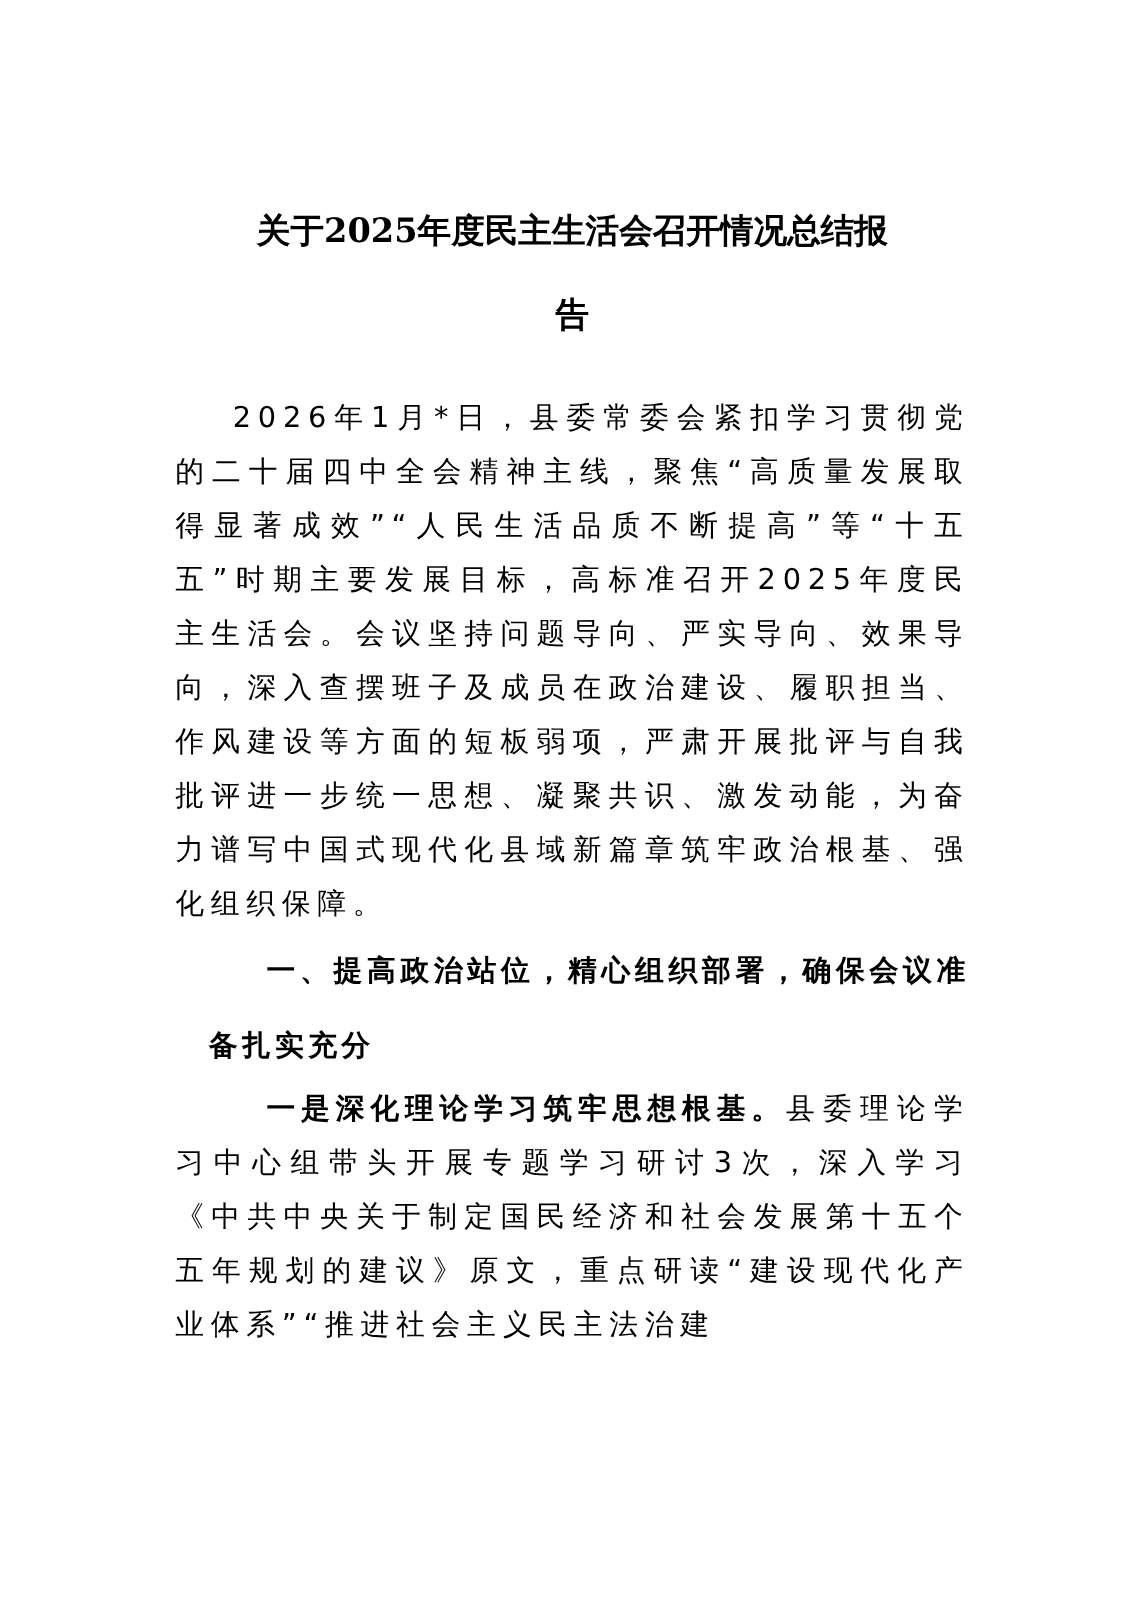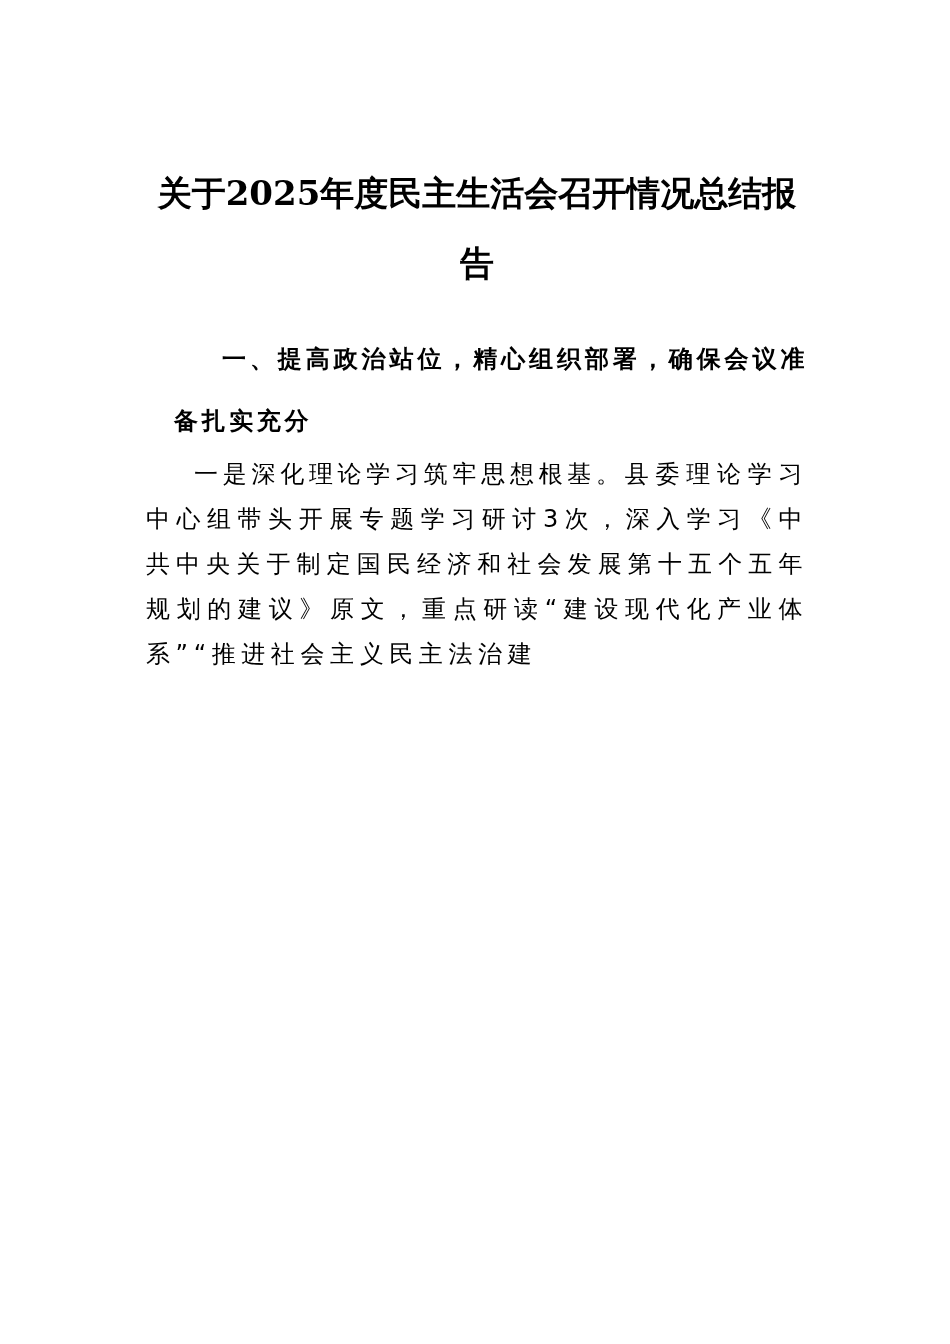--- a/index.html
+++ b/index.html
@@ -21,21 +21,21 @@
       width: 662px;
     }
     .title {
       position: absolute;
       left: 0;
       top: 158px;
       width: 662px;
       text-align: center;
       font-family: "DejaVu Serif", "Liberation Serif", serif;
       font-weight: bold;
-      font-size: 34px;
+      font-size: 28px;
       line-height: 70px;
       letter-spacing: 0px;
       margin: 0;
     }
     .body {
       position: absolute;
       left: 0;
       top: 326px;
       width: 662px;
       font-family: "DejaVu Sans", "Liberation Sans", sans-serif;
@@ -50,30 +50,32 @@
       word-break: break-all;
     }
     .para.heading {
       font-weight: bold;
       letter-spacing: 3.6px;
       line-height: 62px;
       margin-top: 2px;
       margin-left: 28px;
     }
     .lead-bold {
-      font-weight: normal;
+      font-weight: bold;
       letter-spacing: 3.6px;
+      margin-left: 28px;
     }
   </style>
 </head>
 <body>
 
 <div class="page">
   <h1 class="title">
     <span>关于2025年度民主生活会召开情况总结报</span><br>
     <span>告</span>
   </h1>
 
   <div class="body">
+    <p class="para">2026年1月*日，县委常委会紧扣学习贯彻党的二十届四中全会精神主线，聚焦“高质量发展取得显著成效”“人民生活品质不断提高”等“十五五”时期主要发展目标，高标准召开2025年度民主生活会。会议坚持问题导向、严实导向、效果导向，深入查摆班子及成员在政治建设、履职担当、作风建设等方面的短板弱项，严肃开展批评与自我批评进一步统一思想、凝聚共识、激发动能，为奋力谱写中国式现代化县域新篇章筑牢政治根基、强化组织保障。</p>
     <p class="para heading">一、提高政治站位，精心组织部署，确保会议准备扎实充分</p>
     <p class="para"><span class="lead-bold">一是深化理论学习筑牢思想根基。</span><span>县委理论学习中心组带头开展专题学习研讨3次，深入学习《中共中央关于制定国民经济和社会发展第十五个五年规划的建议》原文，重点研读“建设现代化产业体系”“推进社会主义民主法治建</span></p>
   </div>
 </div>
 
 </body></html>

